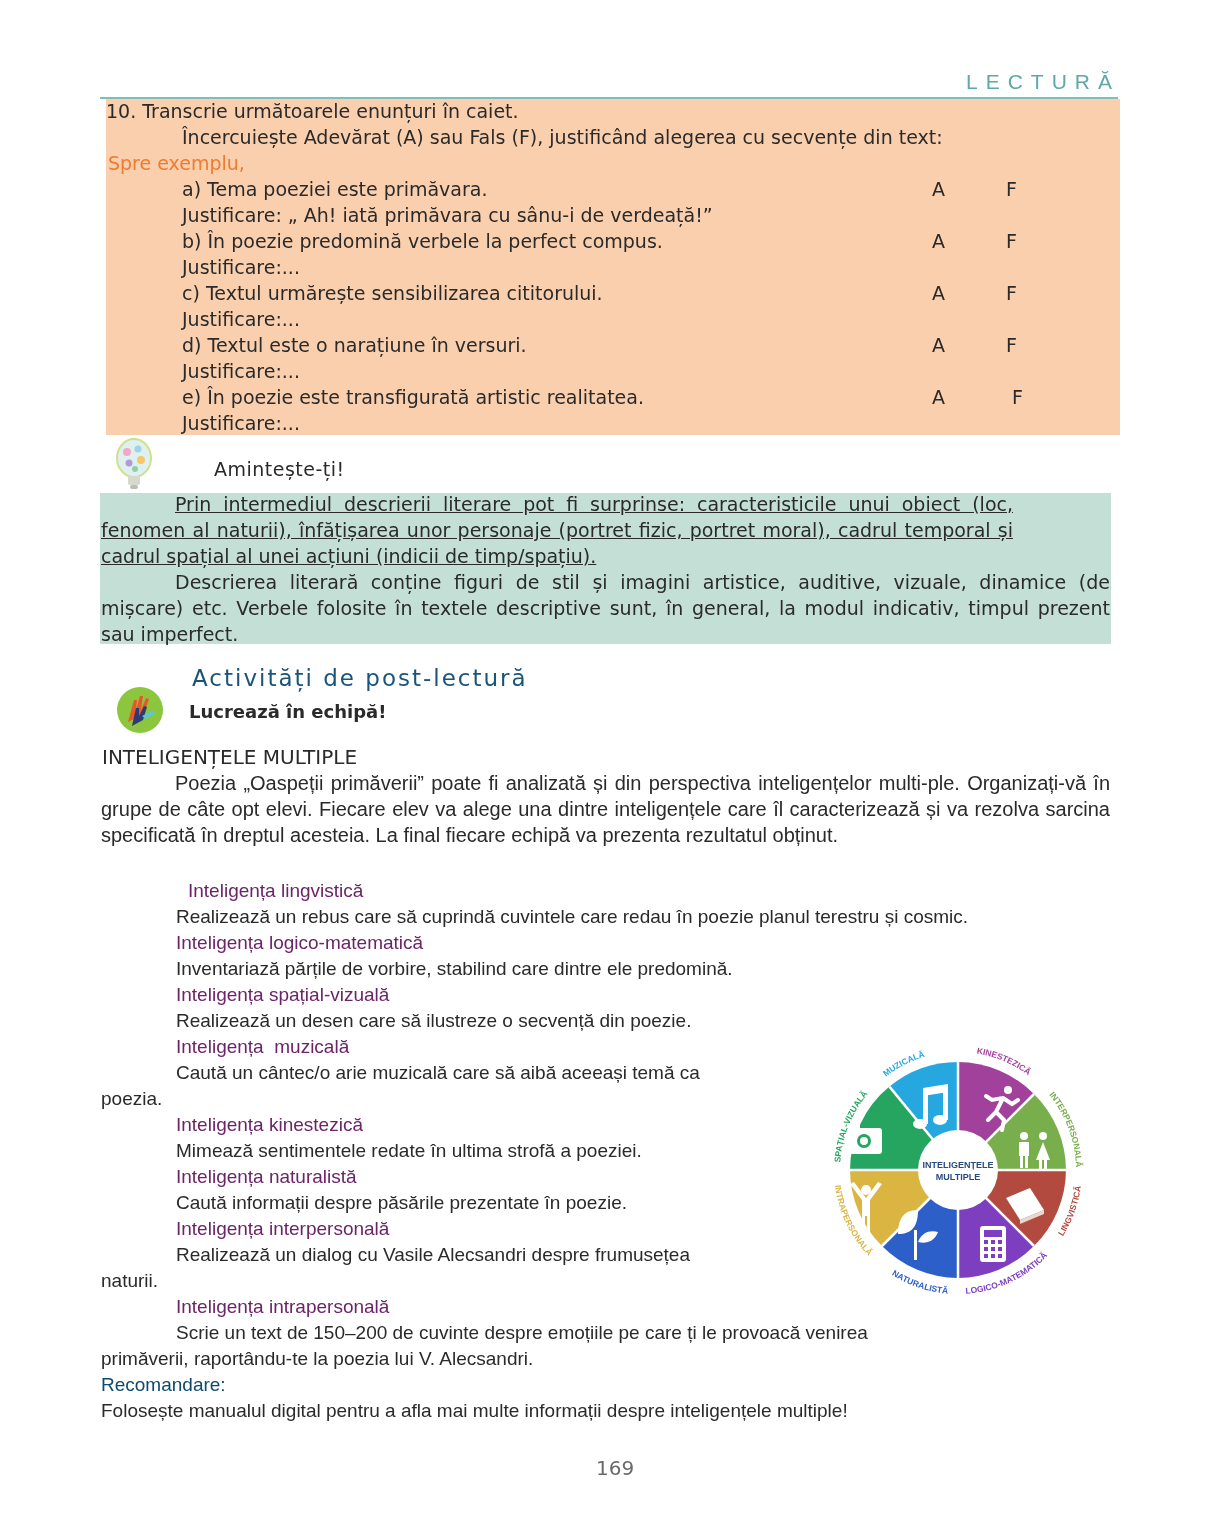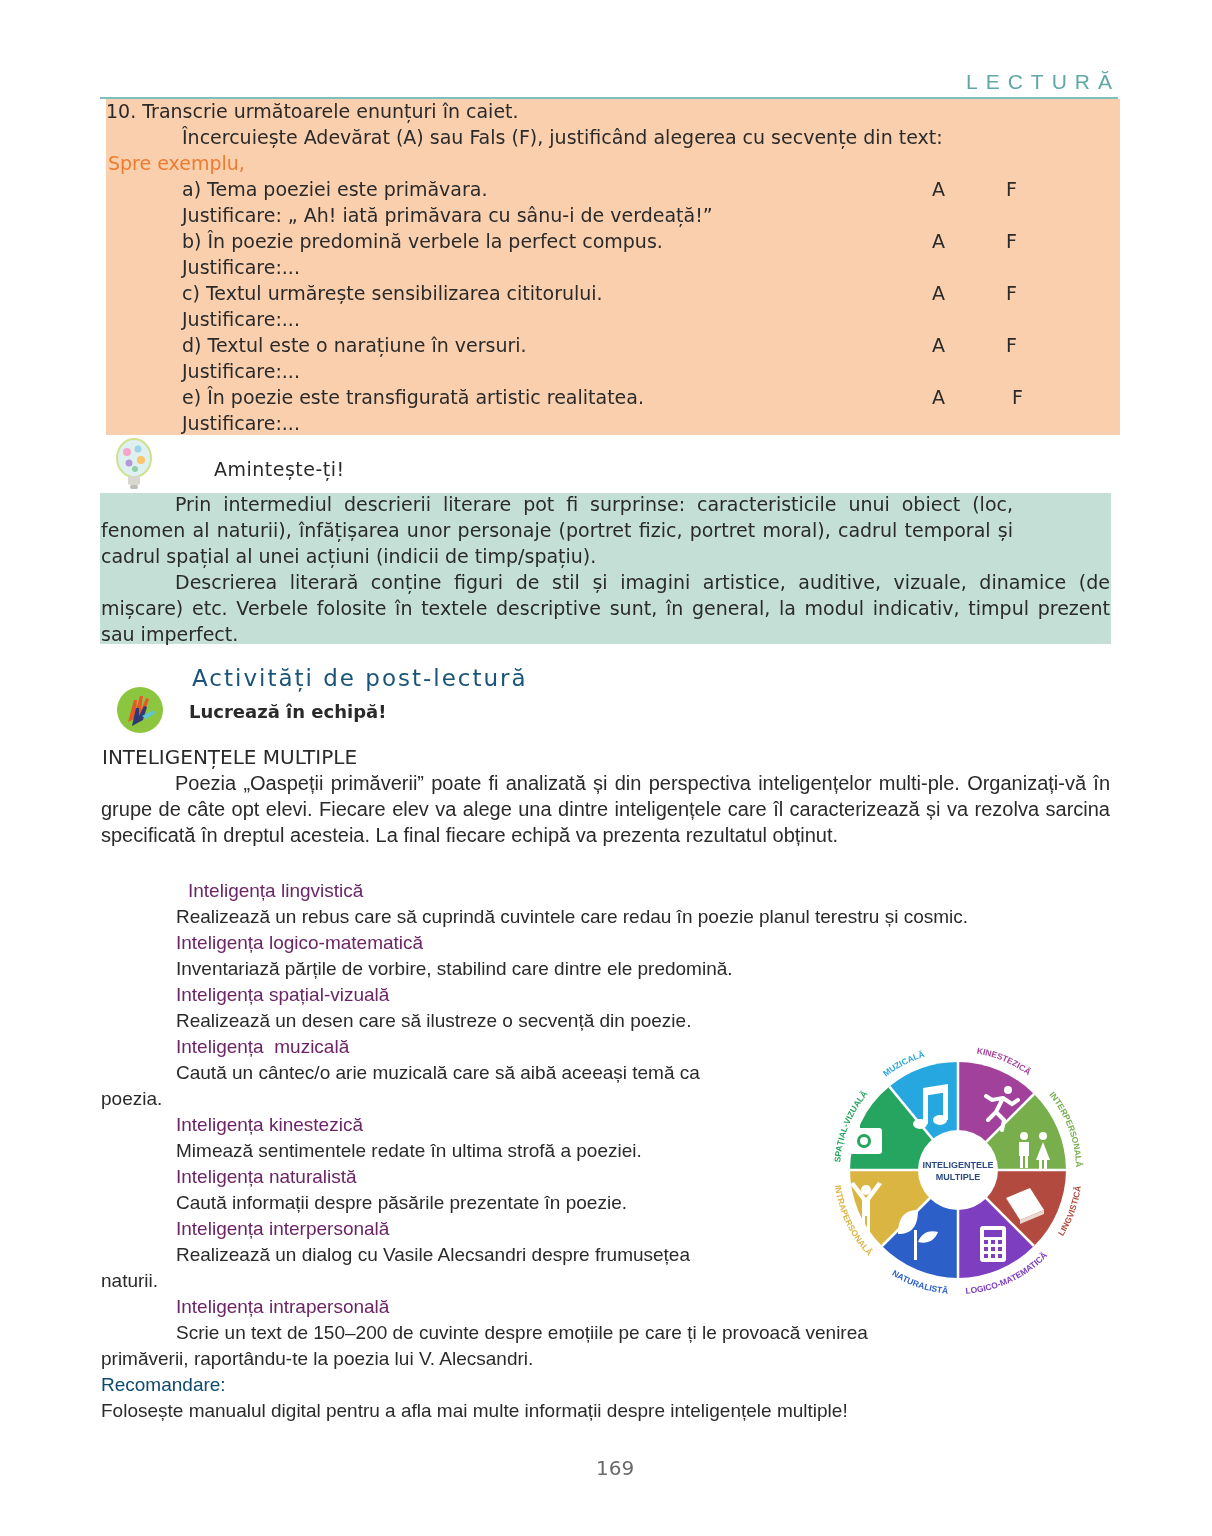--- a/index.html
+++ b/index.html
@@ -76,21 +76,21 @@
   <circle cx="15" cy="14" r="4" fill="#f5a7c8"></circle>
     <circle cx="26" cy="11" r="3.5" fill="#9fd3e6"></circle>
   <circle cx="29" cy="22" r="4" fill="#f8c66b"></circle>
     <circle cx="17" cy="25" r="3.5" fill="#b49ad8"></circle>
   <circle cx="23" cy="31" r="3" fill="#8fd0a8"></circle>
   <rect x="16" y="38" width="12" height="9" rx="2" fill="#d8d8d0"></rect>
   <rect x="18" y="47" width="8" height="4" rx="2" fill="#bdbdb5"></rect>
 </svg>
 <div class="remind-title">Amintește-ți!</div>
 <div class="teal-box"></div>
-<div class="para" style="left:101px;top:491px;width:912px;text-indent:74px;">Prin intermediul descrierii literare pot fi surprinse: caracteristicile unui obiect (loc, fenomen al naturii), înfățișarea unor personaje (portret fizic, portret moral), cadrul temporal și cadrul spațial al unei acțiuni (indicii de timp/spațiu).</div>
+<div class="para" style="left:101px;top:491px;width:912px;text-indent:74px;text-decoration:underline;">Prin intermediul descrierii literare pot fi surprinse: caracteristicile unui obiect (loc, fenomen al naturii), înfățișarea unor personaje (portret fizic, portret moral), cadrul temporal și cadrul spațial al unei acțiuni (indicii de timp/spațiu).</div>
 <div class="para" style="left:101px;top:569px;width:1009px;text-indent:74px;">Descrierea literară conține figuri de stil și imagini artistice, auditive, vizuale, dinamice (de mișcare) etc. Verbele folosite în textele descriptive sunt, în general, la modul indicativ, timpul prezent sau imperfect.</div>
 
 <div class="section-title">Activități de post-lectură</div>
 <svg class="hands-icon" viewBox="0 0 48 48">
   <circle cx="24" cy="24" r="23" fill="#8cc63f"></circle>
   <path d="M12 36 L18 14 L21 14 L20 24 L24 10 L27 10 L25 24 L30 12 L33 13 L28 28 Z" fill="#e8572a"></path>
   <path d="M16 40 L20 22 L23 22 L23 30 L28 20 L31 21 L27 34 Z" fill="#2f3a73"></path>
   <path d="M26 30 L38 24 L39 27 L30 33 Z" fill="#5ec4d8"></path>
 </svg>
 <div class="team-label">Lucrează în echipă!</div>

